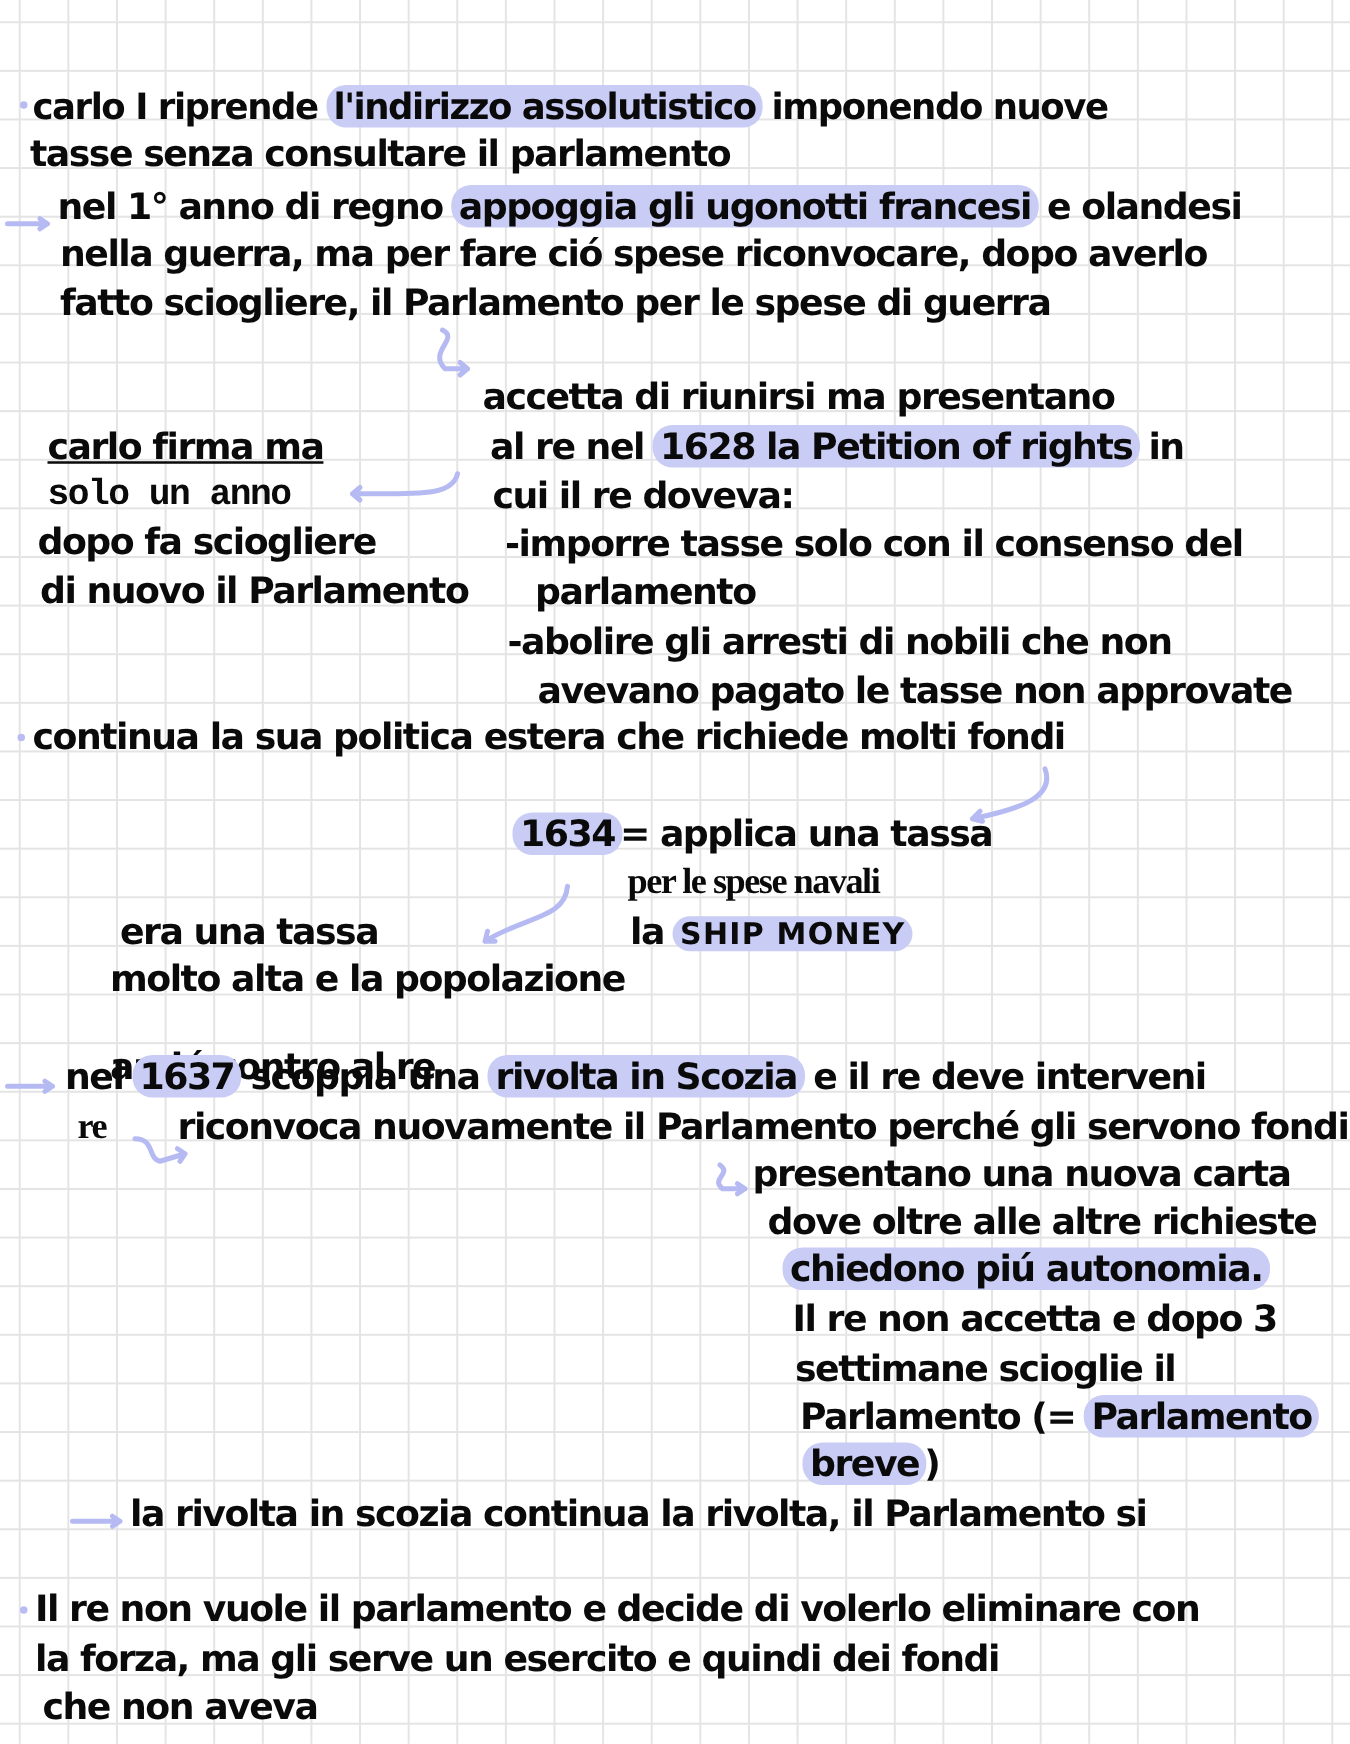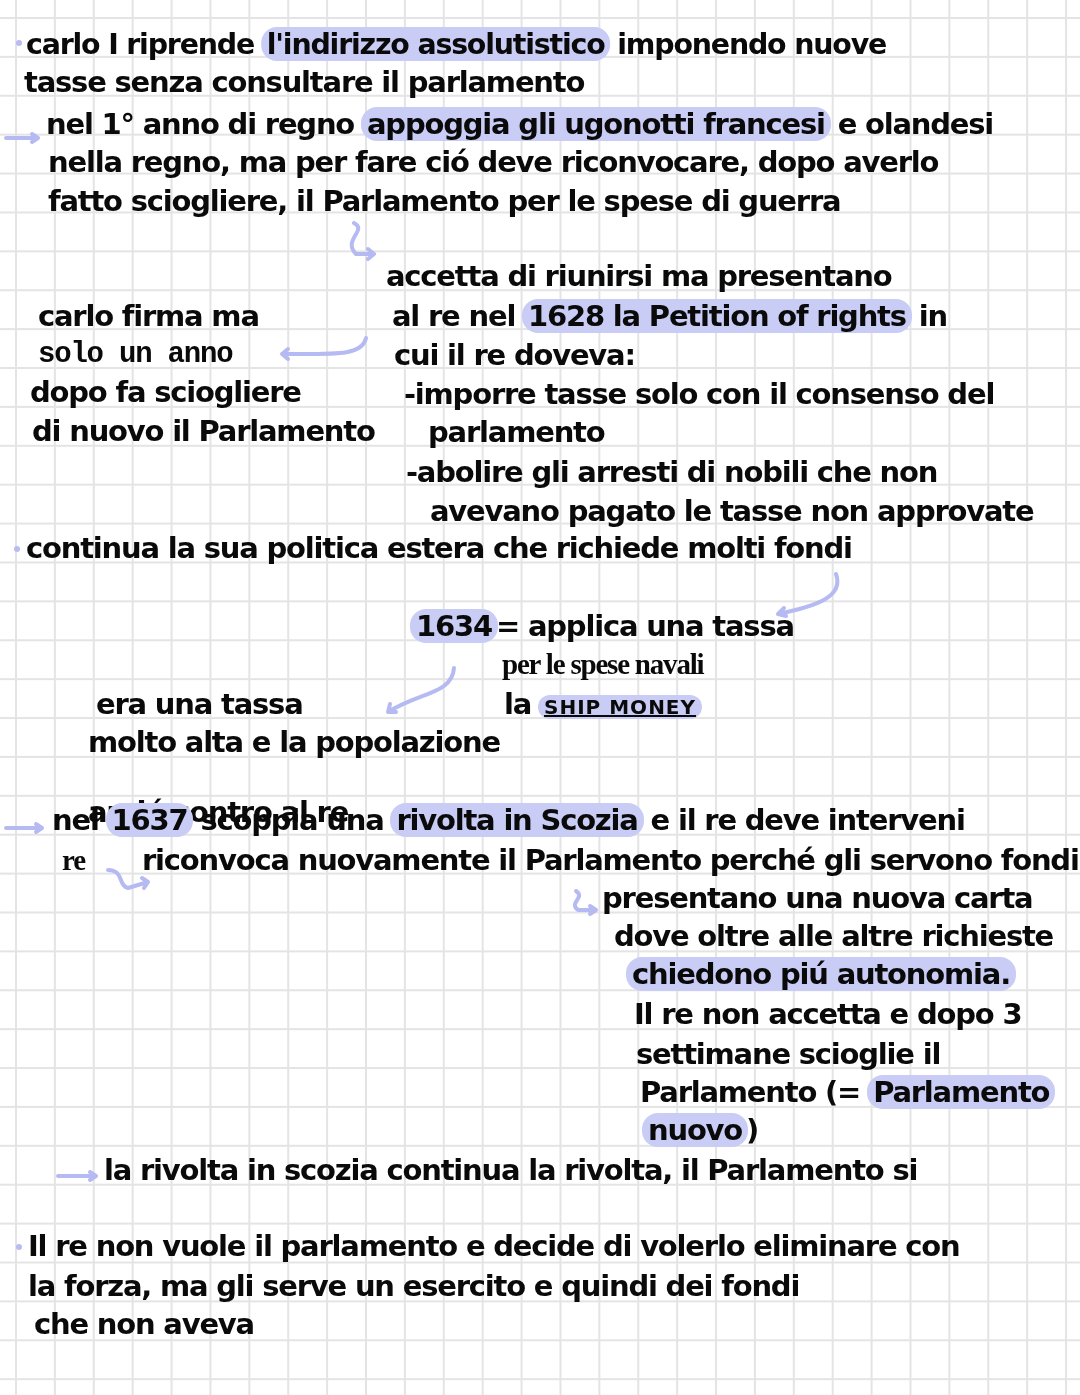--- a/index.html
+++ b/index.html
@@ -16,20 +16,21 @@
         linear-gradient(to right, #e4e4e4 1.5px, transparent 1.5px),
         linear-gradient(to bottom, #e4e4e4 1.5px, transparent 1.5px);
       background-size: 38.9px 38.9px;
       background-position: 15px 17px;
       font-family: "DejaVu Sans", sans-serif;
       color: #0a0a0a;
     }
     .page {
       position: absolute;
       inset: 0;
+      margin-top: 41px;
     }
     .line {
       position: absolute;
       white-space: nowrap;
       font-size: 29px;
       line-height: 36px;
       letter-spacing: -1.2px;
       font-weight: 600;
       transform-origin: left center;
     }
@@ -69,59 +70,59 @@
     <span>carlo I riprende </span><span class="hl">l'indirizzo assolutistico</span><span> imponendo nuove</span>
   </div>
   <div class="line" style="left:24px;top:64px;">tasse senza consultare il parlamento</div>
 
   <svg class="arrow" style="left:4px;top:132px;" width="40" height="12">
     <path d="M2 6 L34 6 M28 2 L34 6 L28 10"></path>
   </svg>
   <div class="line" style="left:46px;top:106px;">
     <span>nel 1° anno di regno </span><span class="hl">appoggia gli ugonotti francesi</span><span> e olandesi</span>
   </div>
-  <div class="line" style="left:48px;top:144px;">nella regno, ma per fare ció deve riconvocare, dopo averlo</div>
+  <div class="line" style="left:48px;top:144px;">nella guerra, ma per fare ció spese riconvocare, dopo averlo</div>
   <div class="line" style="left:48px;top:183px;">fatto sciogliere, il Parlamento per le spese di guerra</div>
 
   <svg class="arrow" style="left:340px;top:220px;" width="50" height="44">
     <path d="M14 3 C28 10 2 20 16 34 L34 34 M28 29 L34 34 L28 39"></path>
   </svg>
 
   <div class="line" style="left:386px;top:258px;">accetta di riunirsi ma presentano</div>
   <div class="line" style="left:392px;top:298px;">
     <span>al re nel </span><span class="hl">1628 la Petition of rights</span><span> in</span>
   </div>
   <div class="line" style="left:394px;top:337px;">cui il re doveva:</div>
   <div class="line" style="left:404px;top:376px;">-imporre tasse solo con il consenso del</div>
   <div class="line" style="left:428px;top:414px;">parlamento</div>
   <div class="line" style="left:406px;top:454px;">-abolire gli arresti di nobili che non</div>
   <div class="line" style="left:430px;top:493px;">avevano pagato le tasse non approvate</div>
 
   <svg class="arrow" style="left:276px;top:334px;" width="96" height="30">
     <path d="M90 4 C86 22 60 20 6 20 M12 15 L6 20 L12 25"></path>
   </svg>
 
-  <div class="line" style="left:38px;top:298px;">carlo firma ma</div>
+  <div class="line" style="left:38px;top:298px;text-decoration:underline;">carlo firma ma</div>
   <div class="line" style="left:38px;top:337px;font-family:Liberation Mono, monospace;">solo un anno</div>
   <div class="line" style="left:30px;top:374px;">dopo fa sciogliere</div>
   <div class="line" style="left:32px;top:413px;">di nuovo il Parlamento</div>
 
   <span class="bullet" style="left:14px;top:546px;"></span>
   <div class="line" style="left:26px;top:530px;">continua la sua politica estera che richiede molti fondi</div>
 
   <svg class="arrow" style="left:768px;top:570px;" width="76" height="50">
     <path d="M68 4 C76 26 50 36 10 44 M16 38 L10 44 L18 46"></path>
   </svg>
 
   <div class="line" style="left:412px;top:608px;">
     <span class="hl">1634</span><span>= applica una tassa</span>
   </div>
   <div class="line" style="left:502px;top:646px;font-family:Liberation Serif, serif;">per le spese navali</div>
   <div class="line" style="left:504px;top:686px;">
-    <span>la </span><span class="hl" style="font-size:20px;letter-spacing:1px;text-decoration:underline;">SHIP MONEY</span>
+    <span>la </span><span class="hl" style="font-size:24px;letter-spacing:1px;">SHIP MONEY</span>
   </div>
 
   <svg class="arrow" style="left:380px;top:664px;" width="80" height="54">
     <path d="M74 4 C72 30 40 28 8 48 M10 40 L8 48 L16 48"></path>
   </svg>
 
   <div class="line" style="left:96px;top:686px;">era una tassa</div>
   <div class="line" style="left:88px;top:724px;">molto alta e la popolazione</div>
   <div class="line" style="left:88px;top:794px;">andó contro al re</div>
 
@@ -144,21 +145,21 @@
   <div class="line" style="left:614px;top:918px;">dove oltre alle altre richieste</div>
   <div class="line" style="left:628px;top:956px;">
     <span class="hl">chiedono piú autonomia.</span>
   </div>
   <div class="line" style="left:634px;top:996px;">Il re non accetta e dopo 3</div>
   <div class="line" style="left:636px;top:1036px;">settimane scioglie il</div>
   <div class="line" style="left:640px;top:1074px;">
     <span>Parlamento (= </span><span class="hl">Parlamento</span>
   </div>
   <div class="line" style="left:644px;top:1112px;">
-    <span class="hl">nuovo</span><span>)</span>
+    <span class="hl">breve</span><span>)</span>
   </div>
 
   <svg class="arrow" style="left:56px;top:1170px;" width="46" height="12">
     <path d="M2 6 L40 6 M34 2 L40 6 L34 10"></path>
   </svg>
   <div class="line" style="left:104px;top:1152px;">la rivolta in scozia continua la rivolta, il Parlamento si</div>
 
   <span class="bullet" style="left:16px;top:1244px;"></span>
   <div class="line" style="left:28px;top:1228px;">Il re non vuole il parlamento e decide di volerlo eliminare con</div>
   <div class="line" style="left:28px;top:1268px;">la forza, ma gli serve un esercito e quindi dei fondi</div>

